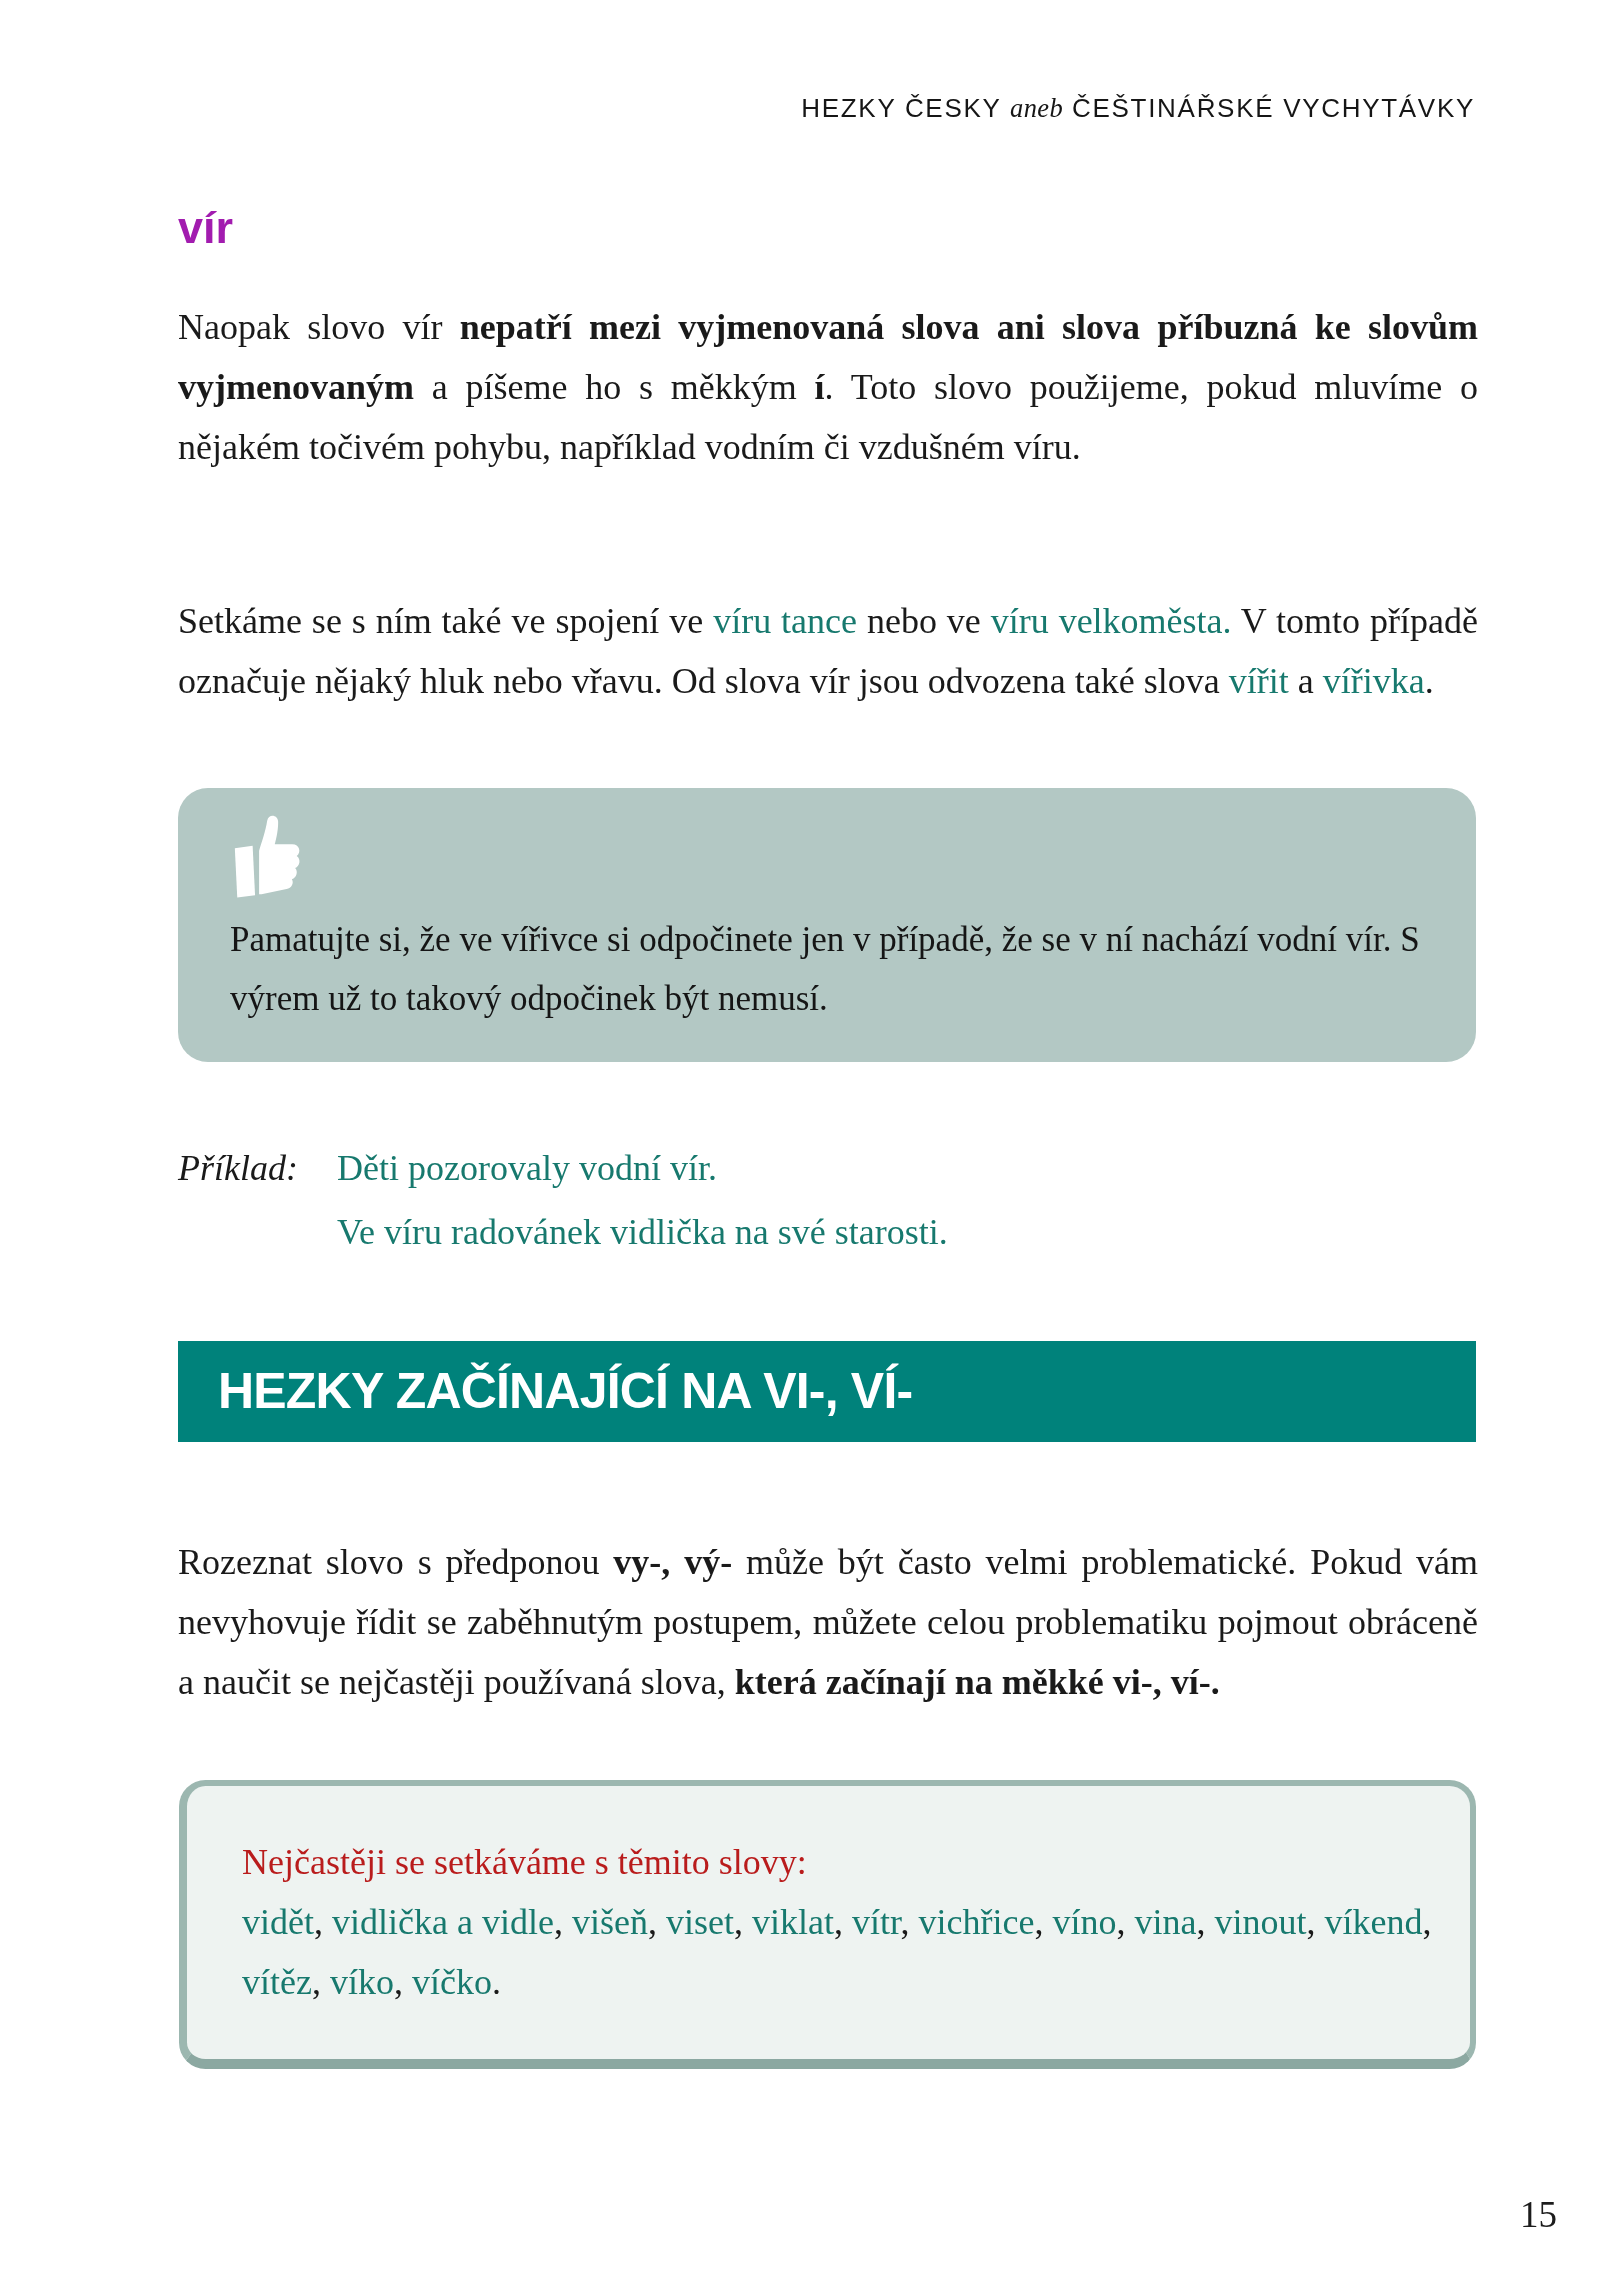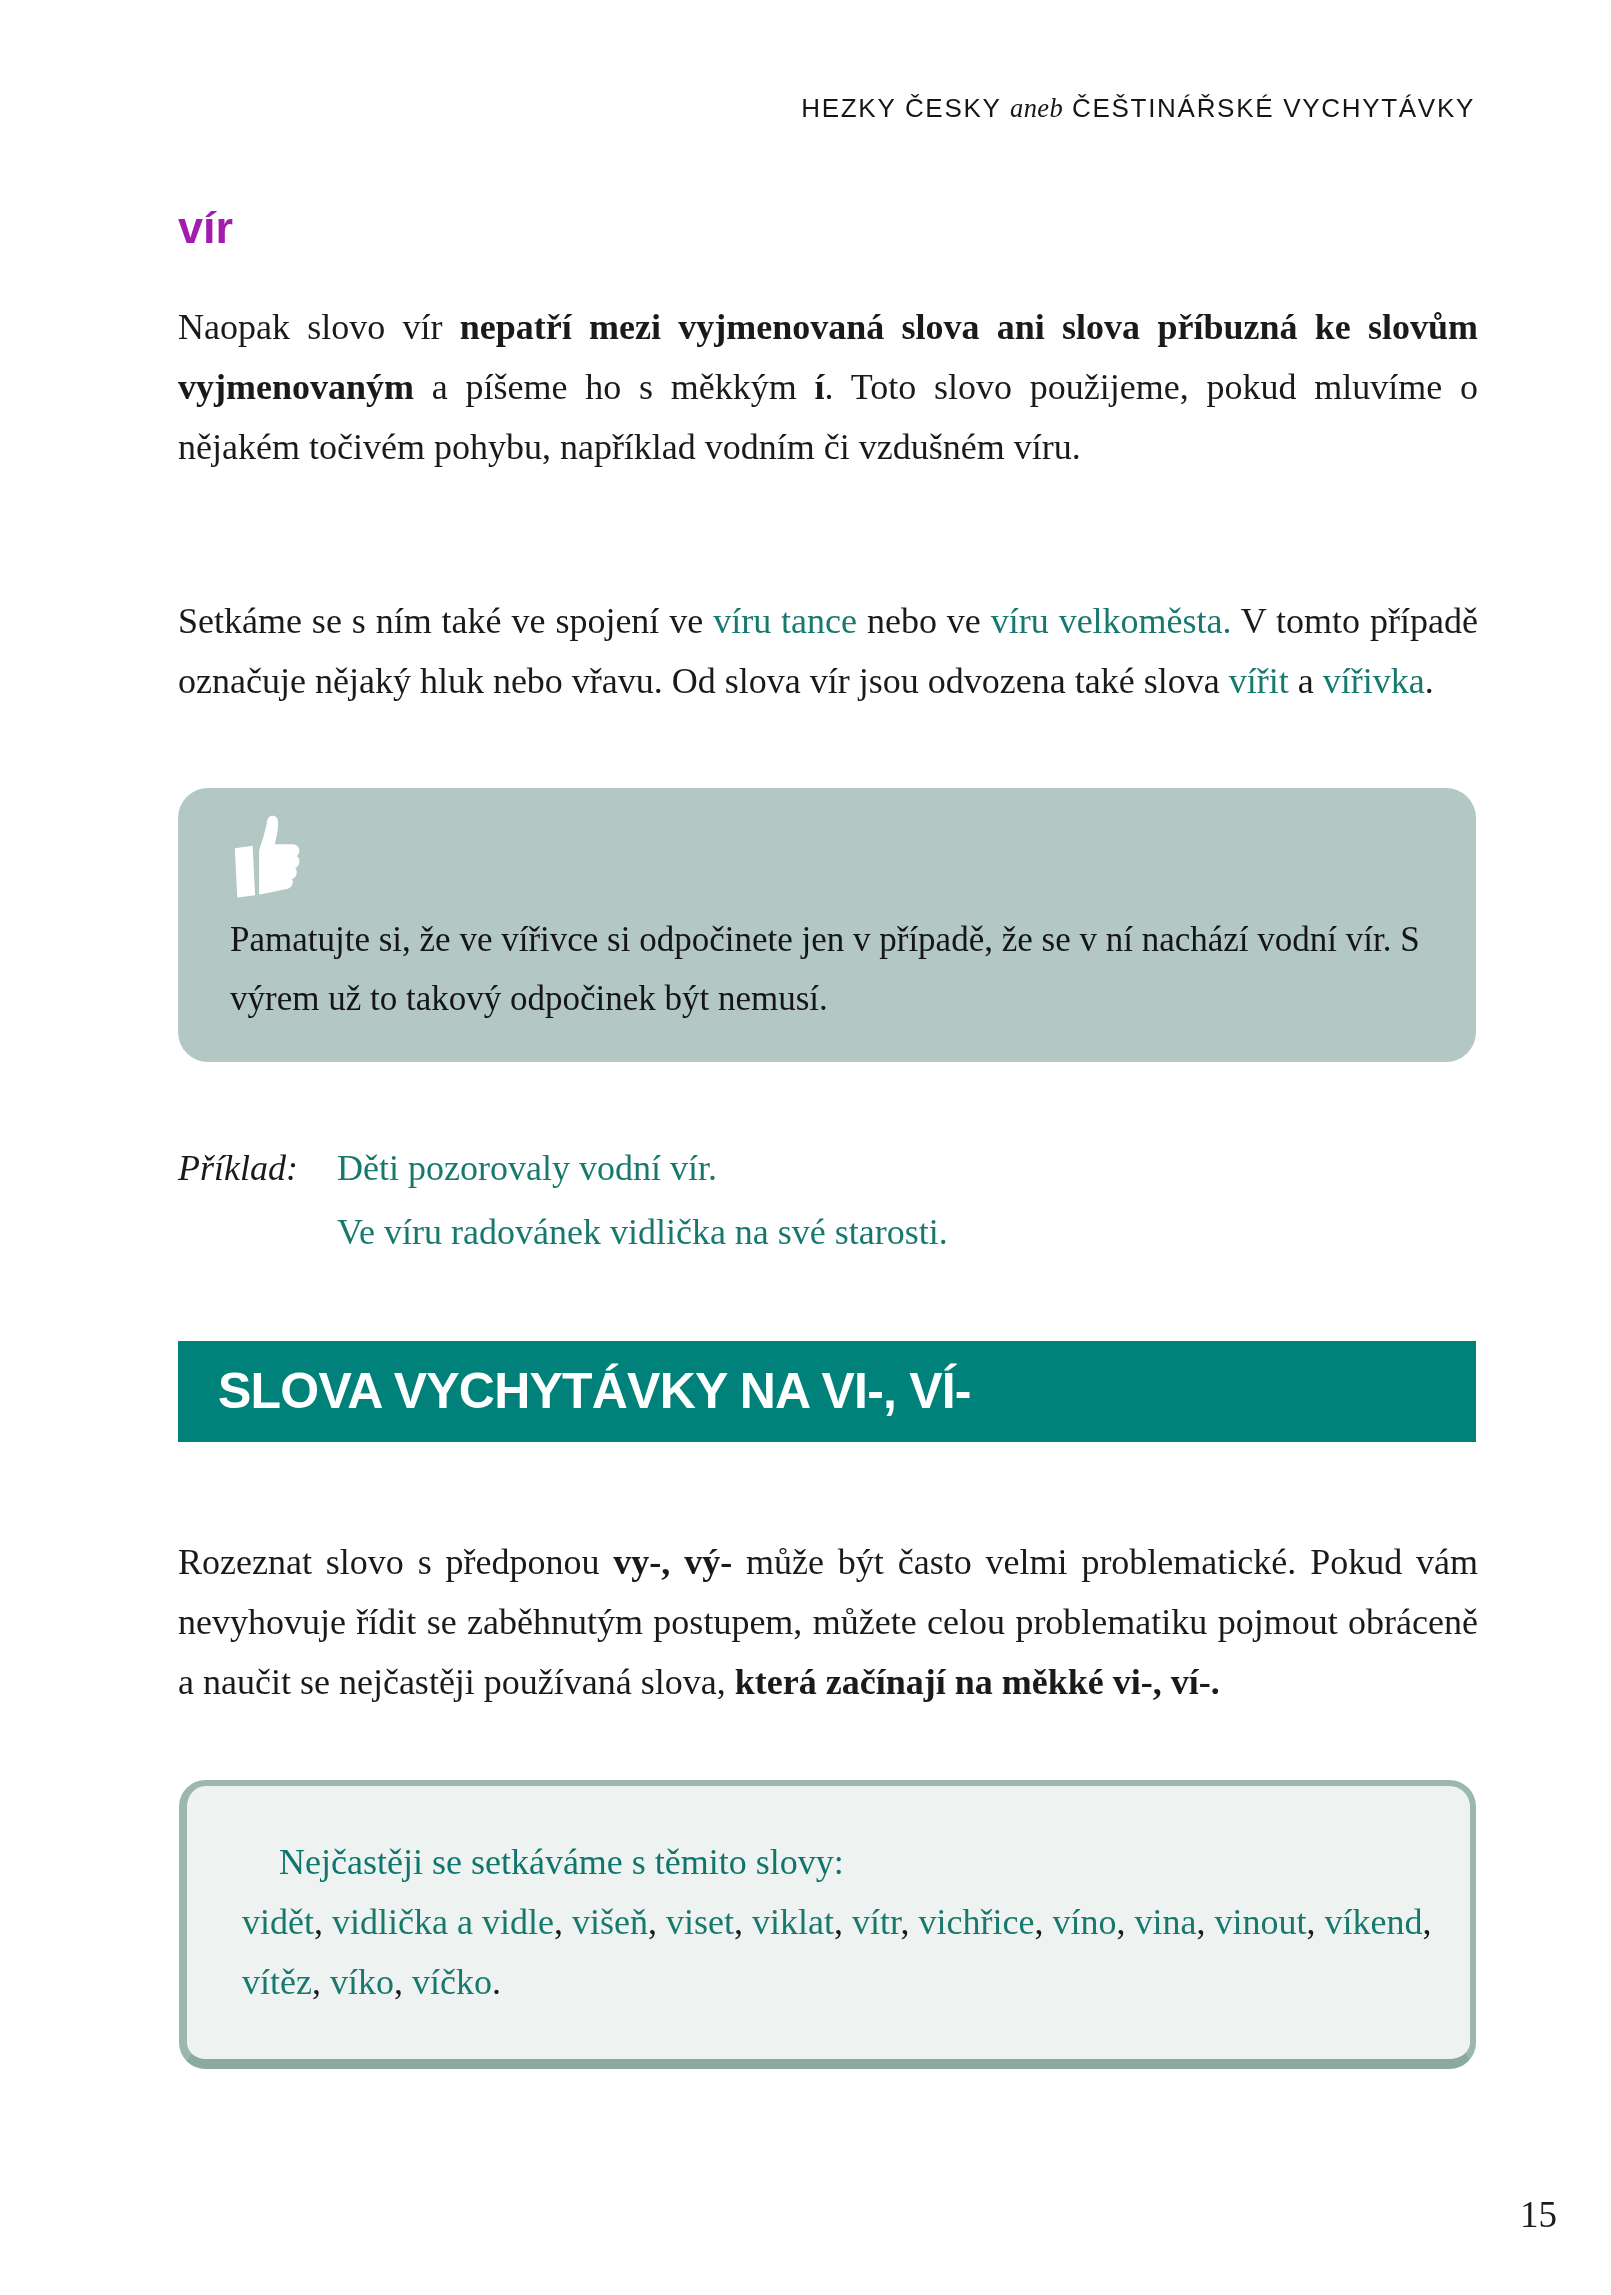--- a/index.html
+++ b/index.html
@@ -98,21 +98,21 @@
     border:6.6px solid var(--box-border);
     border-bottom-width:10.7px;
     border-bottom-color:var(--box-border-dark);
     border-left-width:8.3px;
     border-radius:26.5px;
   }
   .word-box-inner{
     position:absolute;left:55px;top:46px;width:1191px;
     font-size:36px;line-height:60px;
   }
-  .word-box-intro{color:#0f766e;margin-left:37px;}
+  .word-box-intro{color:#b91c1c;}
   .word-list{color:var(--ink);}
   
   .page-number{
     position:absolute;left:1520px;top:2193px;
     font-size:37px;color:#1c1c1c;
   }
 </style>
 </head>
 <body>
 
@@ -145,21 +145,21 @@
     <div class="callout-text">Pamatujte si, že ve vířivce si odpočinete jen v případě, že se v ní nachází vodní vír. S výrem už to takový odpočinek být nemusí.</div>
   </div>
 
   <div class="example-label">Příklad:</div>
   <div class="example-lines">
     <div>Děti pozorovaly vodní vír.</div>
     <div>Ve víru radovánek vidlička na své starosti.</div>
   </div>
 
   <div class="section-banner">
-    <span class="banner-text">SLOVA VYCHYTÁVKY NA VI-, VÍ-</span>
+    <span class="banner-text">HEZKY ZAČÍNAJÍCÍ NA VI-, VÍ-</span>
   </div>
 
   <p class="bodypara p3"><span>Rozeznat slovo s předponou </span><span class="seg-b">vy-, vý-</span><span> může být často velmi problematické. Pokud vám nevyhovuje řídit se zaběhnutým postupem, můžete celou problematiku pojmout obráceně a naučit se nejčastěji používaná slova, </span><span class="seg-b">která začínají na měkké vi-, ví-.</span></p>
 
   <div class="word-box">
     <div class="word-box-inner">
       <div class="word-box-intro">Nejčastěji se setkáváme s těmito slovy:</div>
       <div class="word-list"><span class="seg-t">vidět</span>, <span class="seg-t">vidlička a vidle</span>, <span class="seg-t">višeň</span>, <span class="seg-t">viset</span>, <span class="seg-t">viklat</span>, <span class="seg-t">vítr</span>, <span class="seg-t">vichřice</span>, <span class="seg-t">víno</span>, <span class="seg-t">vina</span>, <span class="seg-t">vinout</span>, <span class="seg-t">víkend</span>, <span class="seg-t">vítěz</span>, <span class="seg-t">víko</span>, <span class="seg-t">víčko</span>.</div>
     </div>
   </div>

